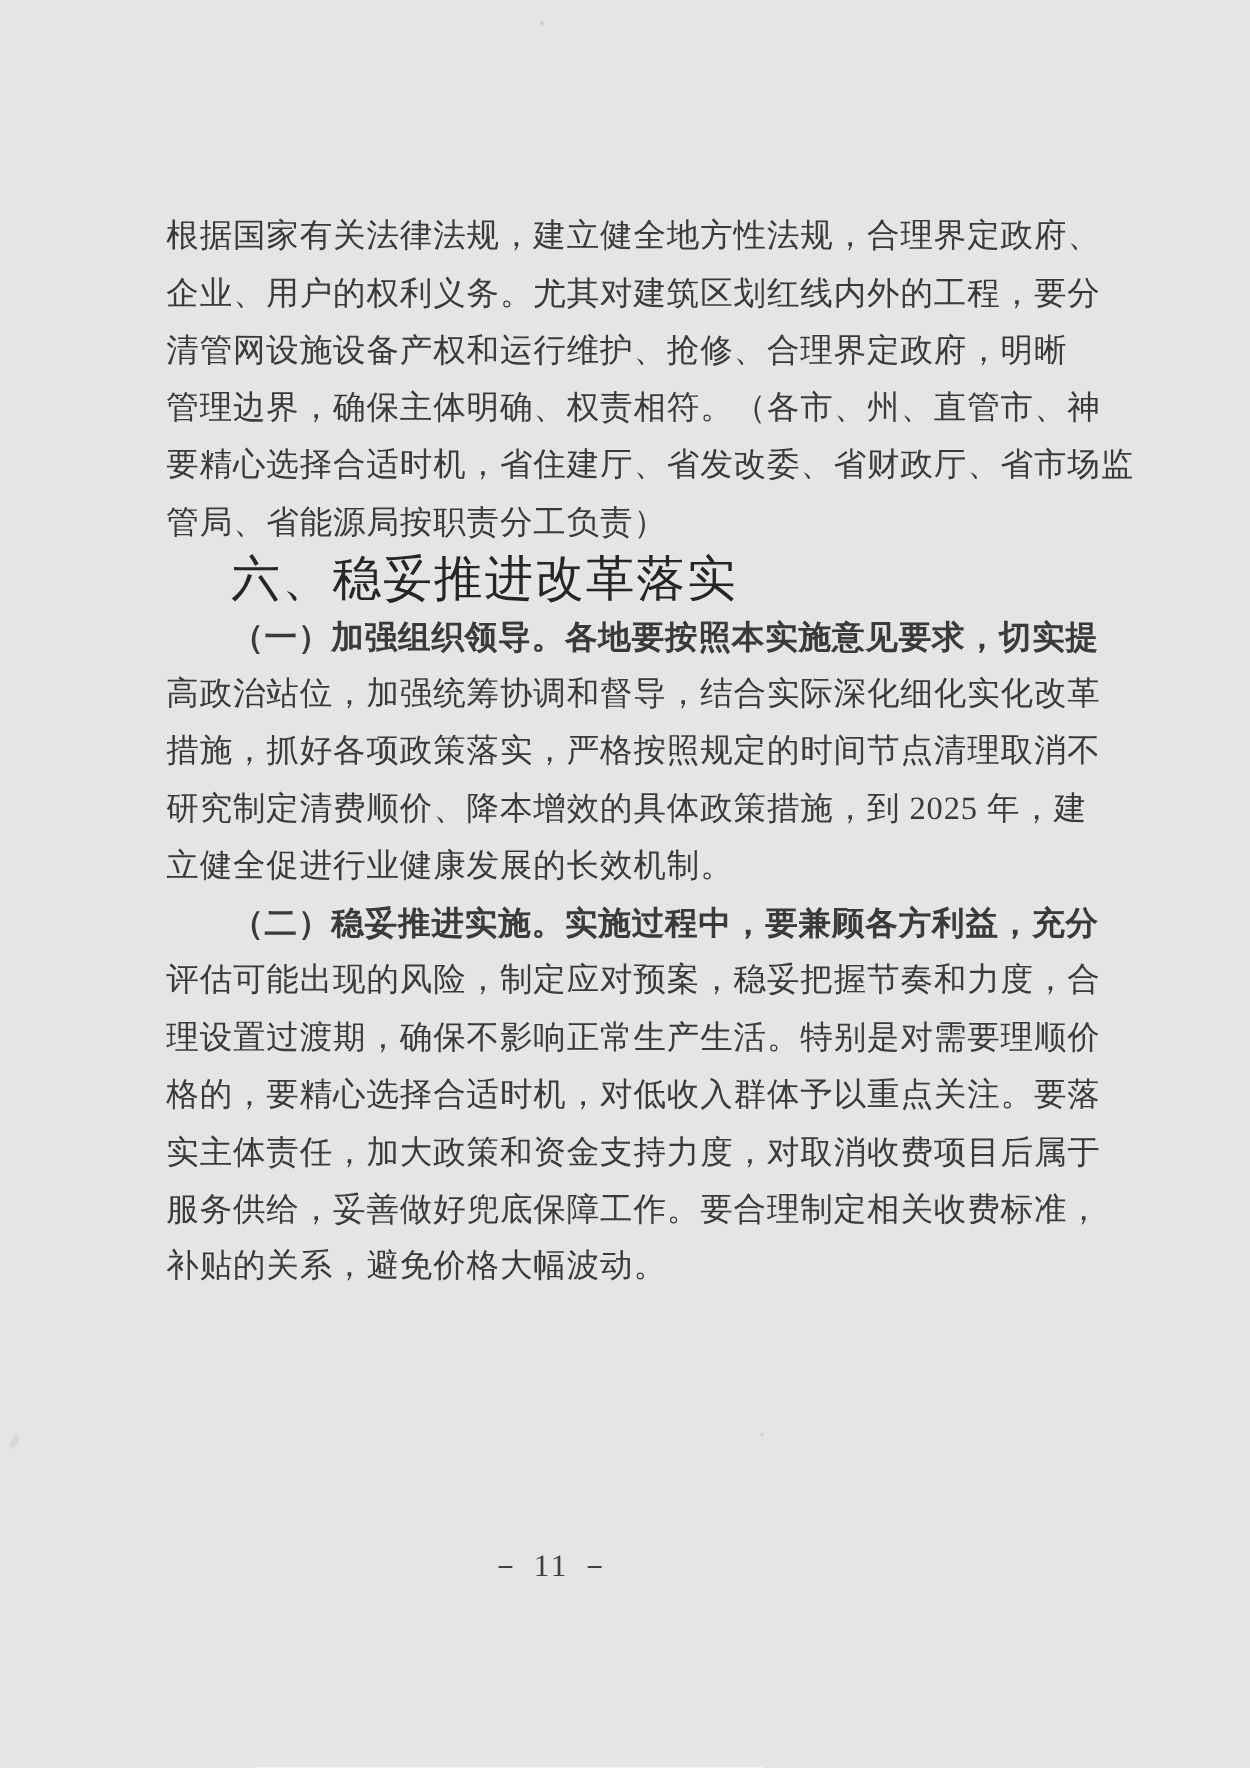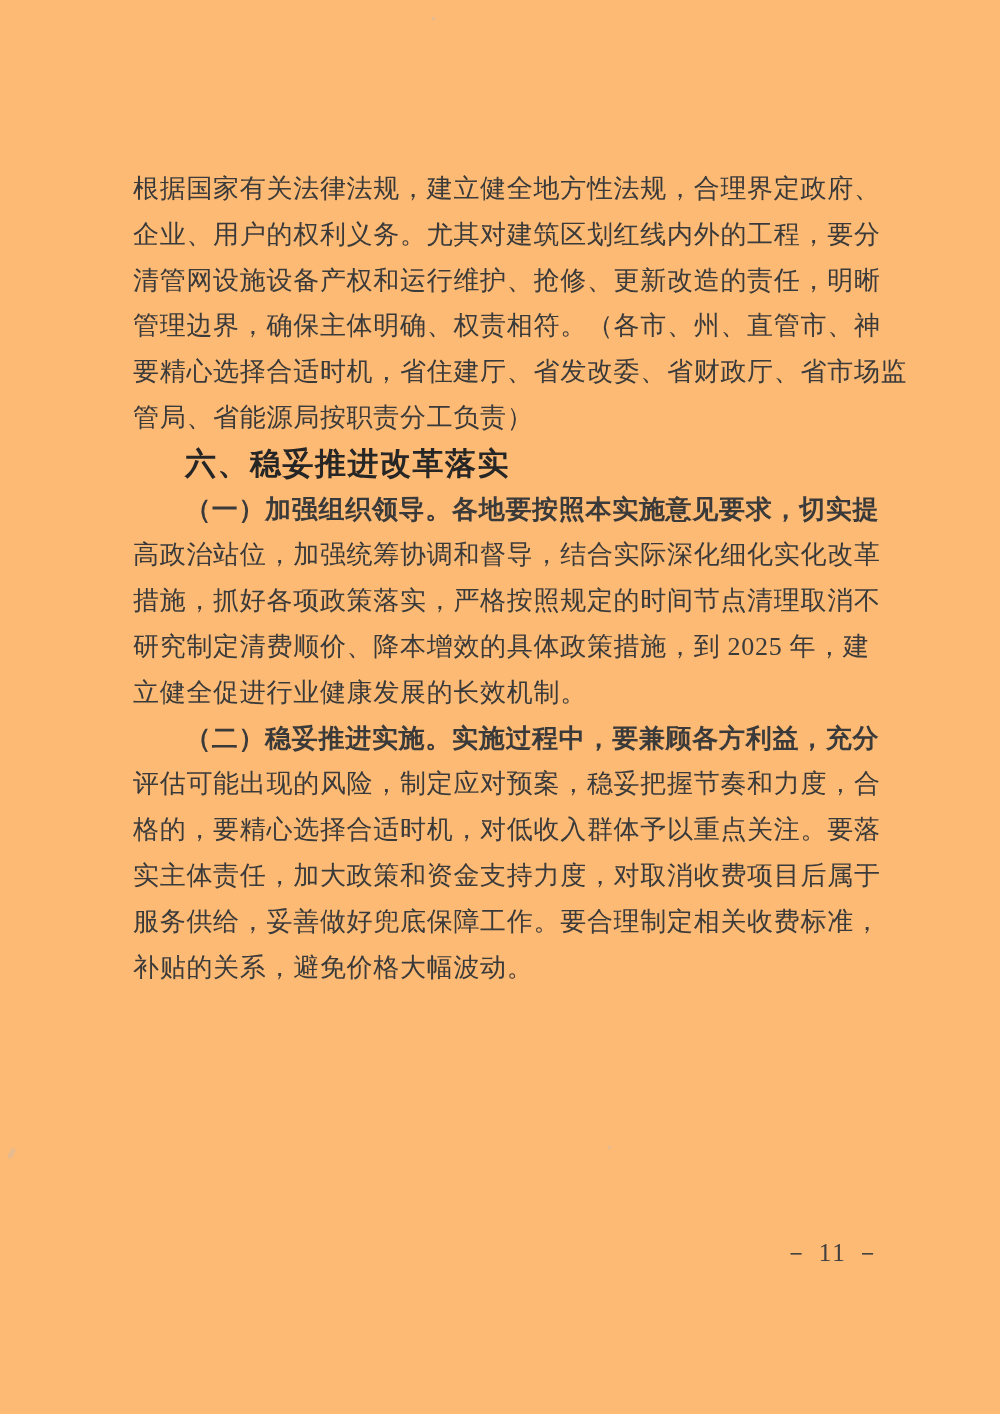--- a/index.html
+++ b/index.html
@@ -4,21 +4,21 @@
 <style>
   html, body {
     margin: 0;
     padding: 0;
     background: #ffffff;
   }
   .page {
     position: relative;
     width: 1000px;
     height: 1414px;
-    background: #fdba74;
+    background: #e5e5e5;
     overflow: hidden;
     font-family: "Liberation Serif", serif;
     color: #3a3a3a;
   }
   .text-block {
     position: absolute;
     left: 133px;
     top: 166px;
     width: 756px;
   }
@@ -28,31 +28,31 @@
     line-height: 45.8px;
     font-size: 26px;
     letter-spacing: 0.7px;
   }
   .line.indent {
     padding-left: 52px;
     font-weight: bold;
   }
   .line.heading {
     font-family: "Liberation Sans", sans-serif;
-    font-weight: bold;
-    font-size: 31px;
+    font-weight: normal;
+    font-size: 39px;
     letter-spacing: 1.5px;
     color: #262626;
   }
   .page-number {
     position: absolute;
     top: 1236px;
     left: 0;
     width: 882px;
-    text-align: right;
+    text-align: center;
     font-size: 25px;
     letter-spacing: 2px;
     color: #3f3f3f;
     font-family: "Liberation Serif", serif;
   }
   .artifact {
     position: absolute;
     background: #bdbdbd;
     border-radius: 50%;
     pointer-events: none;
@@ -66,32 +66,33 @@
 
 <div class="page">
 
   <span class="artifact a1"></span>
   <span class="artifact a2"></span>
   <span class="artifact a3"></span>
 
   <div class="text-block">
     <div class="line">根据国家有关法律法规，建立健全地方性法规，合理界定政府、</div>
     <div class="line">企业、用户的权利义务。尤其对建筑区划红线内外的工程，要分</div>
-    <div class="line">清管网设施设备产权和运行维护、抢修、更新改造的责任，明晰</div>
+    <div class="line">清管网设施设备产权和运行维护、抢修、合理界定政府，明晰</div>
     <div class="line">管理边界，确保主体明确、权责相符。（各市、州、直管市、神</div>
     <div class="line">要精心选择合适时机，省住建厅、省发改委、省财政厅、省市场监</div>
     <div class="line">管局、省能源局按职责分工负责）</div>
     <div class="line heading indent">六、稳妥推进改革落实</div>
     <div class="line indent">（一）加强组织领导。各地要按照本实施意见要求，切实提</div>
     <div class="line">高政治站位，加强统筹协调和督导，结合实际深化细化实化改革</div>
     <div class="line">措施，抓好各项政策落实，严格按照规定的时间节点清理取消不</div>
     <div class="line">研究制定清费顺价、降本增效的具体政策措施，到 2025 年，建</div>
     <div class="line">立健全促进行业健康发展的长效机制。</div>
     <div class="line indent">（二）稳妥推进实施。实施过程中，要兼顾各方利益，充分</div>
     <div class="line">评估可能出现的风险，制定应对预案，稳妥把握节奏和力度，合</div>
+    <div class="line">理设置过渡期，确保不影响正常生产生活。特别是对需要理顺价</div>
     <div class="line">格的，要精心选择合适时机，对低收入群体予以重点关注。要落</div>
     <div class="line">实主体责任，加大政策和资金支持力度，对取消收费项目后属于</div>
     <div class="line">服务供给，妥善做好兜底保障工作。要合理制定相关收费标准，</div>
     <div class="line">补贴的关系，避免价格大幅波动。</div>
   </div>
 
   <div class="page-number">－ 11 －</div>
 
 </div>
 

